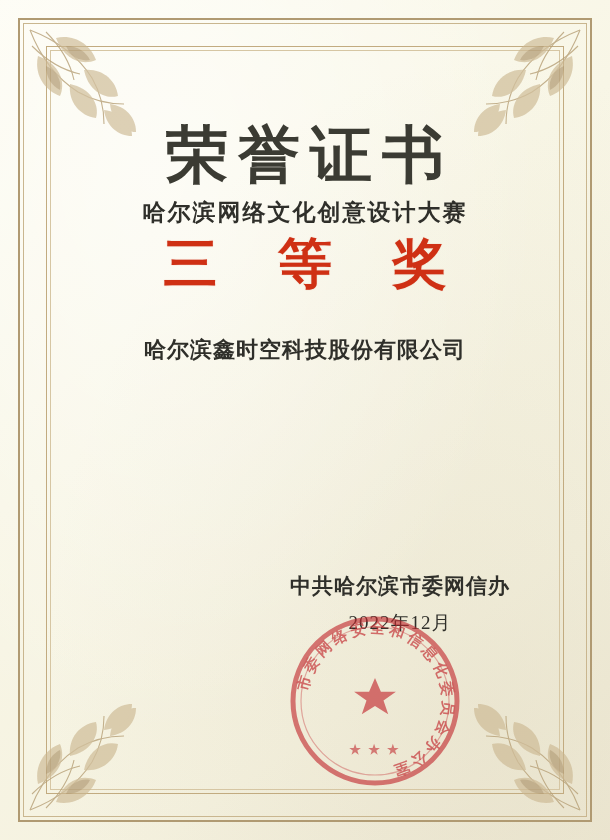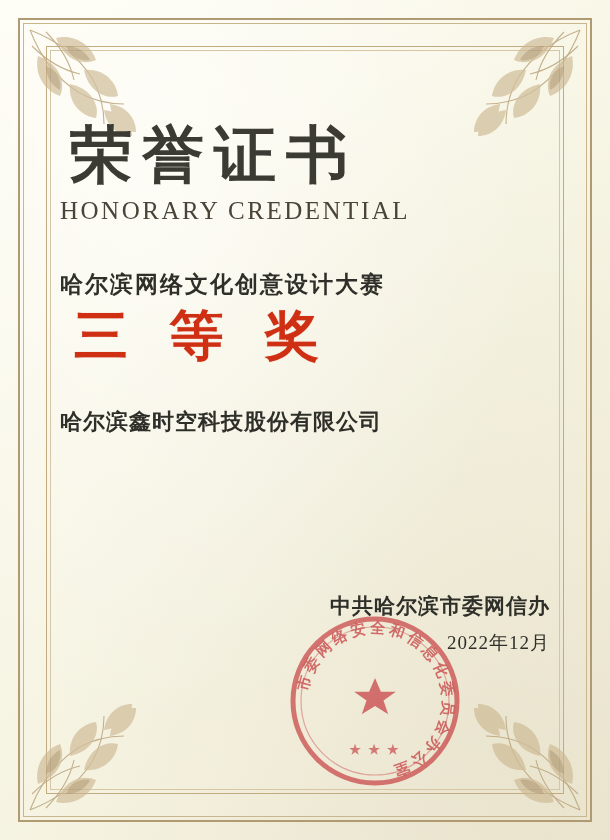--- a/index.html
+++ b/index.html
@@ -81,20 +81,21 @@
   .corner.tl { left: 26px; top: 26px; }
   .corner.tr { right: 26px; top: 26px; transform: scaleX(-1); }
   .corner.bl { left: 26px; bottom: 26px; transform: scaleY(-1); }
   .corner.br { right: 26px; bottom: 26px; transform: scale(-1,-1); }
 
   .content {
     position: absolute;
     left: 60px;
     right: 60px;
     top: 120px;
+    text-align: center;
   }
 
   .title-cn {
     font-family: "Liberation Serif", serif;
     font-size: 62px;
     letter-spacing: 10px;
     color: #3b3b33;
     font-weight: bold;
     line-height: 1.15;
     margin: 0 0 6px 0;
@@ -117,21 +118,21 @@
   .line-category {
     font-size: 23px;
     letter-spacing: 10px;
     color: #2f2f2a;
     font-weight: bold;
     margin-bottom: 30px;
     text-indent: 10px;
   }
 
   .award {
-    font-family: Liberation Serif, serif;
+    font-family: Liberation Mono, monospace;
     font-size: 54px;
     letter-spacing: 14px;
     color: #cf3014;
     font-weight: bold;
     margin-bottom: 34px;
     text-indent: 14px;
     text-shadow: 0 0 1px rgba(190,40,15,0.4);
   }
 
   .work-line {
@@ -146,23 +147,23 @@
     letter-spacing: 1px;
     color: #2f2f2a;
     font-weight: bold;
     margin-top: 18px;
     margin-bottom: 10px;
   }
 
   .issuer-block {
     position: absolute;
     right: 60px;
-    top: 592px;
+    top: 572px;
     width: 300px;
-    text-align: right;
+    text-align: center;
   }
   .issuer {
     font-size: 21px;
     letter-spacing: 1px;
     color: #2f2f2a;
     font-weight: bold;
     margin-bottom: 10px;
   }
   .date {
     font-size: 19px;
@@ -278,21 +279,20 @@
       </g>
       <g fill="#a8906a" opacity="0.55">
         <path d="M40 20 C52 20 60 26 64 34 C54 36 44 30 40 20 Z"></path>
         <path d="M20 40 C20 52 26 60 34 64 C36 54 30 44 20 40 Z"></path>
       </g>
     </svg>
   </div>
 
   <div class="content">
     <div class="title-cn">荣誉证书</div>
-    <div class="title-en">HONORARY CREDENTIAL</div>
     <div class="line-contest">哈尔滨网络文化创意设计大赛</div>
     <div class="award">三 等 奖</div>
     <div class="company">哈尔滨鑫时空科技股份有限公司</div>
   </div>
 
   <div class="issuer-block">
     <div class="issuer">中共哈尔滨市委网信办</div>
     <div class="date">2022年12月</div>
   </div>
 

